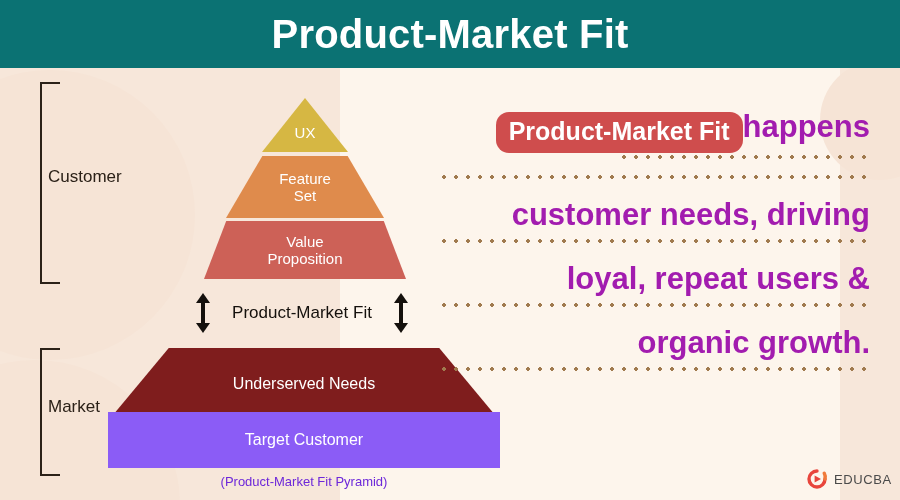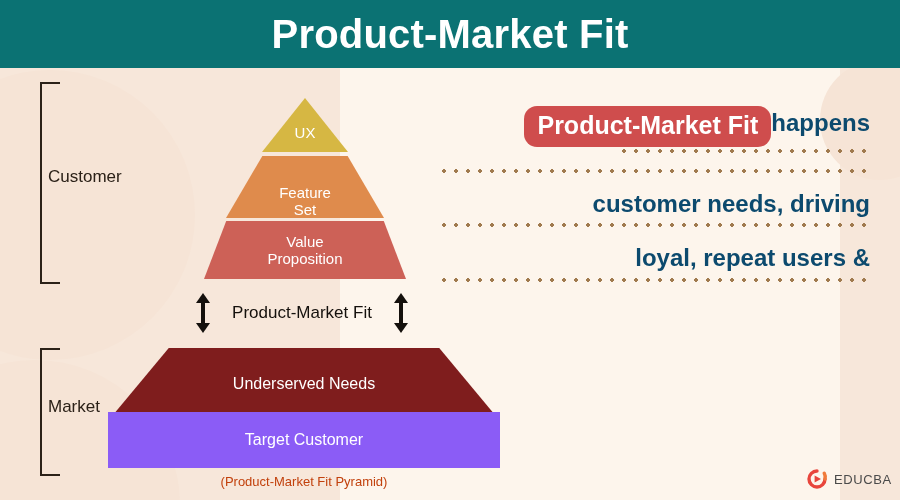--- a/index.html
+++ b/index.html
@@ -106,21 +106,21 @@
     clip-path: polygon(50% 0%, 100% 100%, 0% 100%);
     display: flex; align-items: flex-end; justify-content: center;
   }
   .tier-ux .tier-text { padding-bottom: 11px; }
 
   .tier-feature {
     left: 226px; top: 156px;
     width: 158px; height: 62px;
     background: #df8b4c;
     clip-path: polygon(23% 0%, 77% 0%, 100% 100%, 0% 100%);
-    display: flex; align-items: flex-end; justify-content: center;
+    display: flex; align-items: center; justify-content: center;
   }
 
   .tier-value {
     left: 204px; top: 221px;
     width: 202px; height: 58px;
     background: #cd6157;
     clip-path: polygon(11% 0%, 89% 0%, 100% 100%, 0% 100%);
     display: flex; align-items: center; justify-content: center;
   }
 
@@ -193,21 +193,21 @@
     white-space: nowrap;
   }
 
   
   .caption {
     position: absolute;
     left: 108px; top: 474px;
     width: 392px;
     text-align: center;
     font-size: 13px;
-    color: #c2410c;
+    color: #6d28d9;
   }
 
   
   .right-block {
     position: absolute;
     left: 440px; top: 106px;
     width: 430px;
   }
   .text-line {
     position: relative;
@@ -218,23 +218,23 @@
   .text-line .dots {
     position: absolute;
     left: 0; right: 0; bottom: 2px;
     height: 4px;
     background-image: radial-gradient(circle, #a07a4e 1.6px, transparent 1.7px);
     background-size: 12px 4px;
     background-repeat: repeat-x;
     background-position: right bottom;
   }
   .line-text {
-    font-size: 24px;
+    font-size: 31px;
     font-weight: bold;
-    color: #0c4a6e;
+    color: #a21caf;
     line-height: 1.35;
     font-family: "Liberation Sans", sans-serif;
     text-align: right;
   }
   .badge {
     display: inline-block;
     background: #cf4d4d;
     color: #ffffff;
     border-radius: 13px;
     padding: 5px 13px 7px 13px;
@@ -345,20 +345,24 @@
     <div class="text-line">
       <span class="line-text">customer needs, driving</span>
       <div class="dots"></div>
     </div>
 
     <div class="text-line">
       <span class="line-text">loyal, repeat users &amp;</span>
       <div class="dots"></div>
     </div>
 
+    <div class="text-line">
+      <span class="line-text">organic growth.</span>
+      <div class="dots"></div>
+    </div>
 
   </div>
 
   <div class="logo">
     <div class="logo-mark">
       <svg width="22" height="22" viewBox="0 0 22 22">
         <path d="M19 11 A8 8 0 1 1 11 3" fill="none" stroke="#e8453c" stroke-width="3.4" stroke-linecap="round"></path>
         <path d="M18.2 5.2 A8 8 0 0 1 19 11" fill="none" stroke="#f07a3a" stroke-width="3.4" stroke-linecap="round"></path>
         <path d="M8.6 7.4 L15 11 L8.6 14.6 Z" fill="#e8453c"></path>
       </svg>

